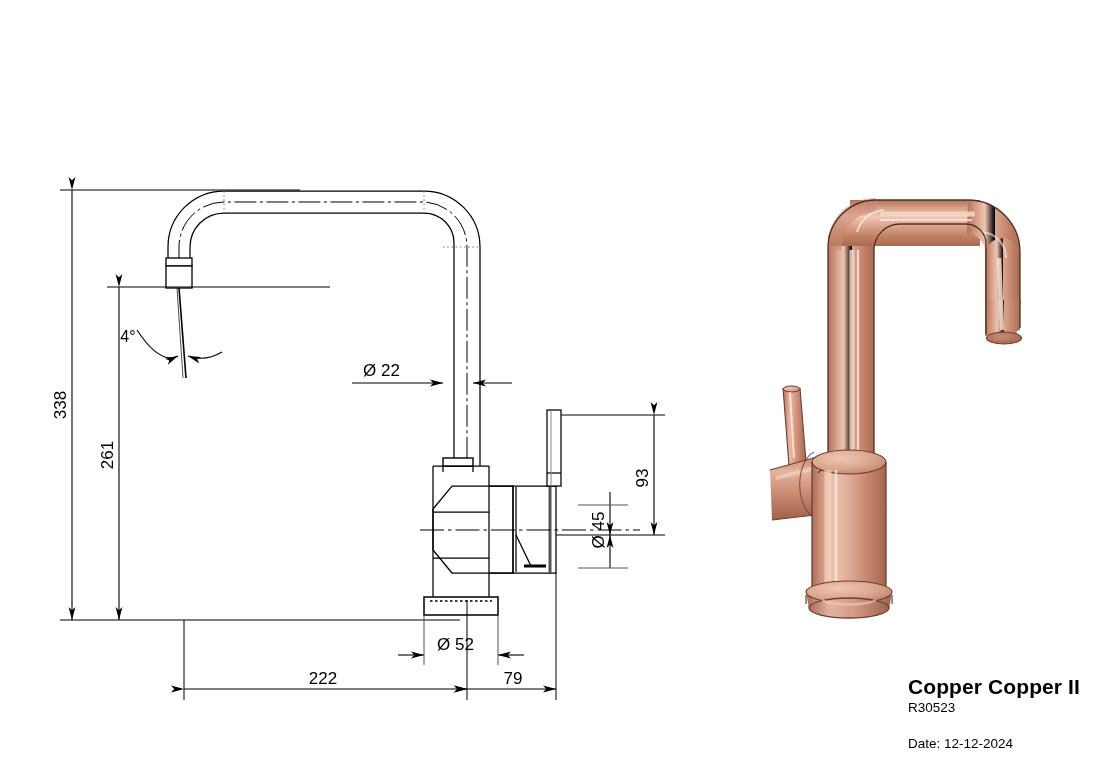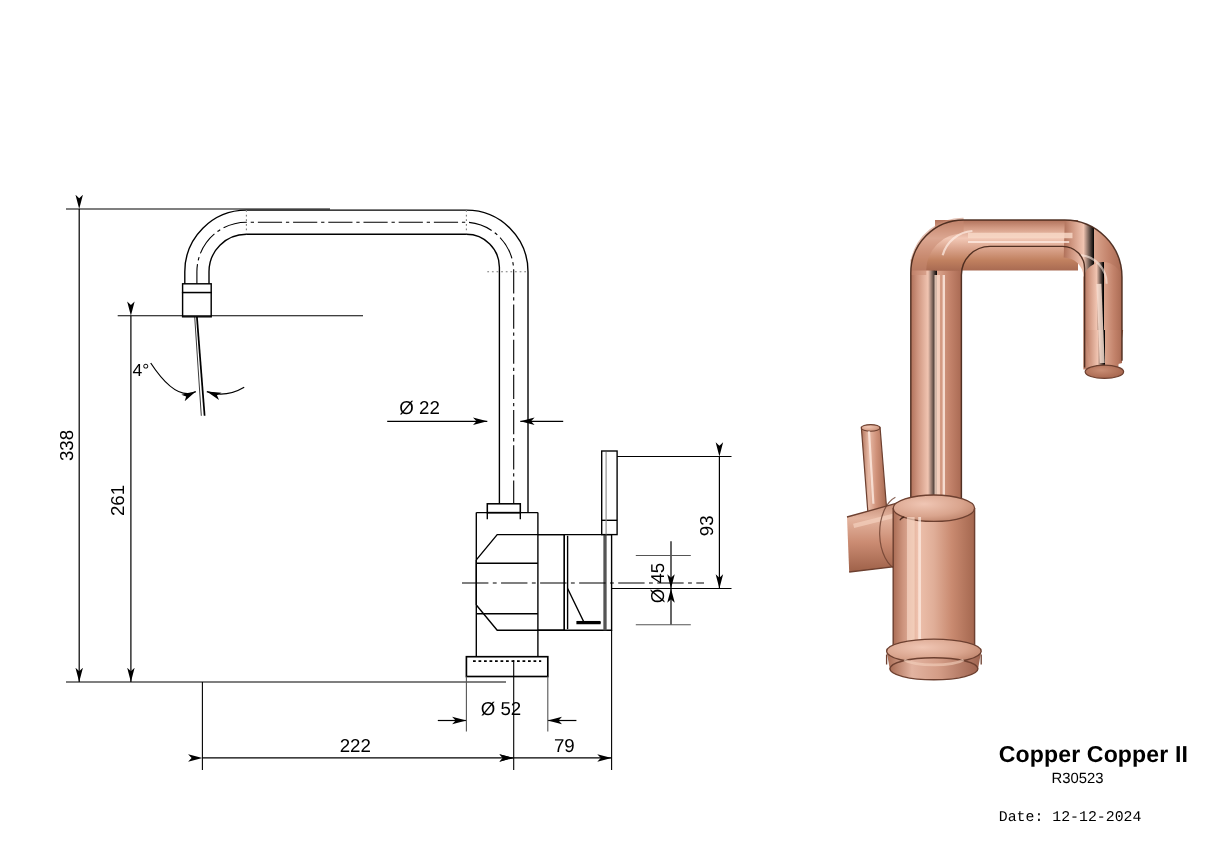--- a/index.html
+++ b/index.html
@@ -3,22 +3,22 @@
 <meta charset="utf-8">
 <title>Technical Drawing</title>
 <style>
   html,body{margin:0;padding:0;background:#ffffff;}
   body{width:1099px;height:773px;position:relative;overflow:hidden;
        font-family:"Liberation Sans",sans-serif;color:#000;}
   #sheet{position:absolute;inset:0;width:1099px;height:773px;}
   svg.draw{position:absolute;left:0;top:0;width:1099px;height:773px;}
   .titleblock{position:absolute;left:908px;top:676px;width:190px;}
   .prod-name{font-size:21px;font-weight:bold;letter-spacing:.1px;line-height:1.05;white-space:nowrap;}
-  .prod-code{font-size:13.5px;margin-top:3px;line-height:1.1;margin-left:48px;}
-  .prod-date{font-size:13.5px;margin-top:21px;line-height:1.1;white-space:nowrap;font-family:Liberation Mono, monospace;}
+  .prod-code{font-size:13.5px;margin-top:3px;line-height:1.1;}
+  .prod-date{font-size:13.5px;margin-top:21px;line-height:1.1;white-space:nowrap;}
 </style>
 </head>
 <body>
 
 <div id="sheet">
 
   <svg class="draw" viewBox="0 0 1099 773">
     <defs>
       <marker id="ahL" markerWidth="14" markerHeight="8" refX="13" refY="4" orient="auto" markerUnits="userSpaceOnUse">
         <path d="M13,4 L0,0.6 L3.2,4 L0,7.4 Z" fill="#000"></path>

